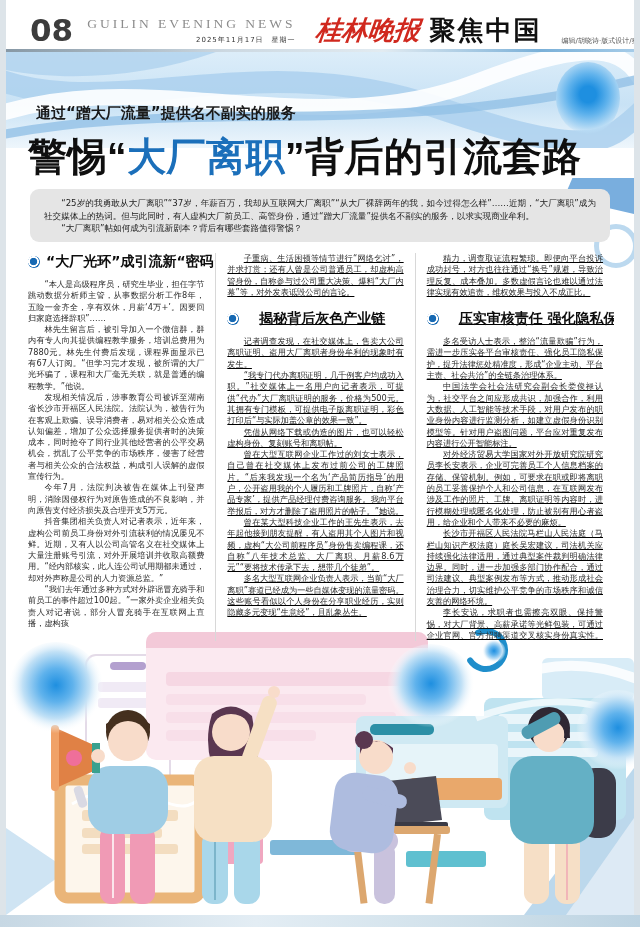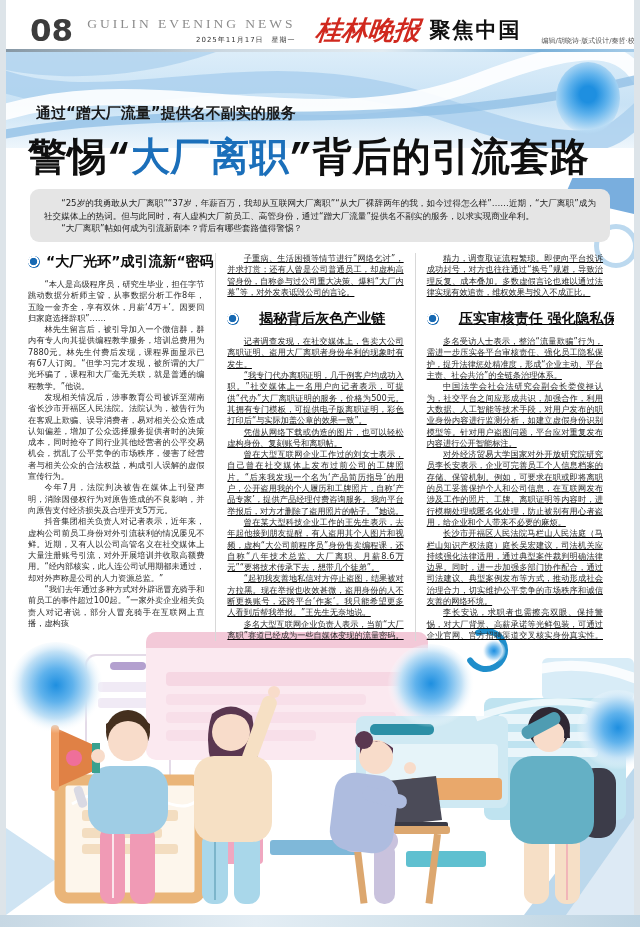--- a/index.html
+++ b/index.html
@@ -11,33 +11,33 @@
         background:linear-gradient(90deg,#c7d8e4,#e3edf4 40%,#cfe0ea 75%,#bcd3e2);}
   
   .header{position:absolute;top:12px;left:30px;right:12px;height:36px;display:flex;align-items:center;}
   .pagenum{font-size:31px;font-weight:bold;color:#3c3c3c;line-height:1;}
   .mast{margin-left:14px;display:flex;flex-direction:column;align-items:flex-end;}
   .mast-en{font-family:"Liberation Serif","DejaVu Serif",serif;font-size:13.5px;letter-spacing:3px;color:#8c8c8c;white-space:nowrap;}
   .mast-date{font-size:7px;font-weight:normal;color:#333;margin-top:3px;letter-spacing:1px;}
   .vrule{width:1px;background:#aaa;height:30px;margin:0 10px;}
   .logo{font-family:"DejaVu Serif",serif;font-style:italic;font-weight:bold;font-size:26px;color:#d0281e;
         transform:skewX(-6deg);white-space:nowrap;}
-  .section-name{font-size:21px;font-weight:bold;color:#101010;letter-spacing:2px;margin-left:10px;white-space:nowrap;font-family:Liberation Serif, serif;}
+  .section-name{font-size:26px;font-weight:bold;color:#101010;letter-spacing:2px;margin-left:10px;white-space:nowrap;font-family:Liberation Serif, serif;}
   .credits{margin-left:auto;font-size:7px;color:#555;white-space:nowrap;align-self:flex-end;padding-bottom:2px;}
   .header-rule{position:absolute;top:49px;left:6px;right:6px;height:3px;z-index:2;
         background:linear-gradient(90deg,#8798a5,#ccd8e1 35%,#e2ebf1 60%,#7ab0d8 85%,#a5cbe8);}
   
   .banner{position:absolute;top:52px;left:6px;right:6px;height:96px;overflow:hidden;
         background:linear-gradient(180deg,#dcedf9 0%,#c8e2f5 55%,#eef6fc 100%);}
   .banner svg{position:absolute;inset:0;}
   .banner-orb{position:absolute;right:14px;top:10px;width:64px;height:72px;border-radius:50%;
         background:radial-gradient(circle at 50% 45%,#1e8fe0 0 16%,#5fb2ec 40%,#b9dcf5 68%,rgba(255,255,255,0) 78%);}
   .kicker{position:absolute;top:104px;left:36px;font-size:15px;font-weight:bold;color:#1a1a1a;z-index:3;}
   .headline{position:absolute;top:130px;left:28px;right:20px;font-size:39px;font-weight:800;color:#0f0f0f;
-        letter-spacing:0.5px;white-space:nowrap;z-index:3;font-family:Liberation Mono, monospace;}
+        letter-spacing:0.5px;white-space:nowrap;z-index:3;font-family:Liberation Sans, sans-serif;}
   .headline .hl{color:#1b6fba;}
   .lead-wedge{position:absolute;top:178px;right:6px;width:70px;height:36px;z-index:1;
         background:#79aede;clip-path:polygon(12% 0,100% 0,100% 100%,0 55%);}
   .lead-ring{position:absolute;top:224px;right:2px;width:34px;height:34px;border-radius:50%;
         border:5px solid #bcd9ef;z-index:1;}
   .lead-box{position:absolute;top:189px;left:30px;width:552px;background:#e5e5e5;border-radius:9px;
         padding:8px 14px 7px;z-index:3;}
   .lead-box p{margin:0;font-size:8.6px;line-height:12.6px;color:#1d1d1d;text-indent:2em;text-align:justify;}
   
   .cols{position:absolute;top:253px;left:28px;right:26px;height:388px;display:flex;z-index:3;}
@@ -109,21 +109,20 @@
       <p>子重病、生活困顿等情节进行“网络乞讨”，并求打赏；还有人曾是公司普通员工，却虚构高管身份，自称参与过公司重大决策、爆料“大厂内幕”等，对外发表诋毁公司的言论。</p>
       <div class="section-head">
           <span class="bullet"></span>
           <span>揭秘背后灰色产业链</span>
         </div>
       <p>记者调查发现，在社交媒体上，售卖大公司离职证明、盗用大厂离职者身份牟利的现象时有发生。</p>
       <p>“我专门代办离职证明，几千例客户均成功入职。”社交媒体上一名用户向记者表示，可提供“代办”大厂离职证明的服务，价格为500元。其拥有专门模板，可提供电子版离职证明，彩色打印后“与实际加盖公章的效果一致”。</p>
       <p>凭借从网络下载或伪造的图片，也可以轻松虚构身份、复刻账号和离职帖。</p>
       <p>曾在大型互联网企业工作过的刘女士表示，自己曾在社交媒体上发布过前公司的工牌照片。“后来我发现一个名为‘产品简历指导’的用户，公开盗用我的个人履历和工牌照片，自称‘产品专家’，提供产品经理付费咨询服务。我向平台举报后，对方才删除了盗用照片的帖子。”她说。</p>
       <p>曾在某大型科技企业工作的王先生表示，去年起他接到朋友提醒，有人盗用其个人图片和视频，虚构“大公司前程序员”身份售卖编程课，还自称“八年技术总监、大厂离职、月薪8.6万元”“要将技术传承下去，想带几个徒弟”。</p>
-      <p>“起初我友善地私信对方停止盗图，结果被对方拉黑。现在举报也收效甚微，盗用身份的人不断更换账号，还跨平台‘作案’。我只能希望更多人看到后帮我举报。”王先生无奈地说。</p>
       <p>多名大型互联网企业负责人表示，当前“大厂离职”赛道已经成为一些自媒体变现的流量密码。这些账号看似以个人身份在分享职业经历，实则隐藏多元变现“生意经”，且乱象丛生。</p>
 
     </div>
     <div class="col">
       <p>精力，调查取证流程繁琐。即便向平台投诉成功封号，对方也往往通过“换号”规避，导致治理反复、成本叠加。多数虚假言论也难以通过法律实现有效追责，维权效果与投入不成正比。</p>
       <div class="section-head">
           <span class="bullet"></span>
           <span>压实审核责任 强化隐私保护</span>
         </div>
       <p>多名受访人士表示，整治“流量欺骗”行为，需进一步压实各平台审核责任、强化员工隐私保护，提升法律惩处精准度，形成“企业主动、平台主责、社会共治”的全链条治理体系。</p>

